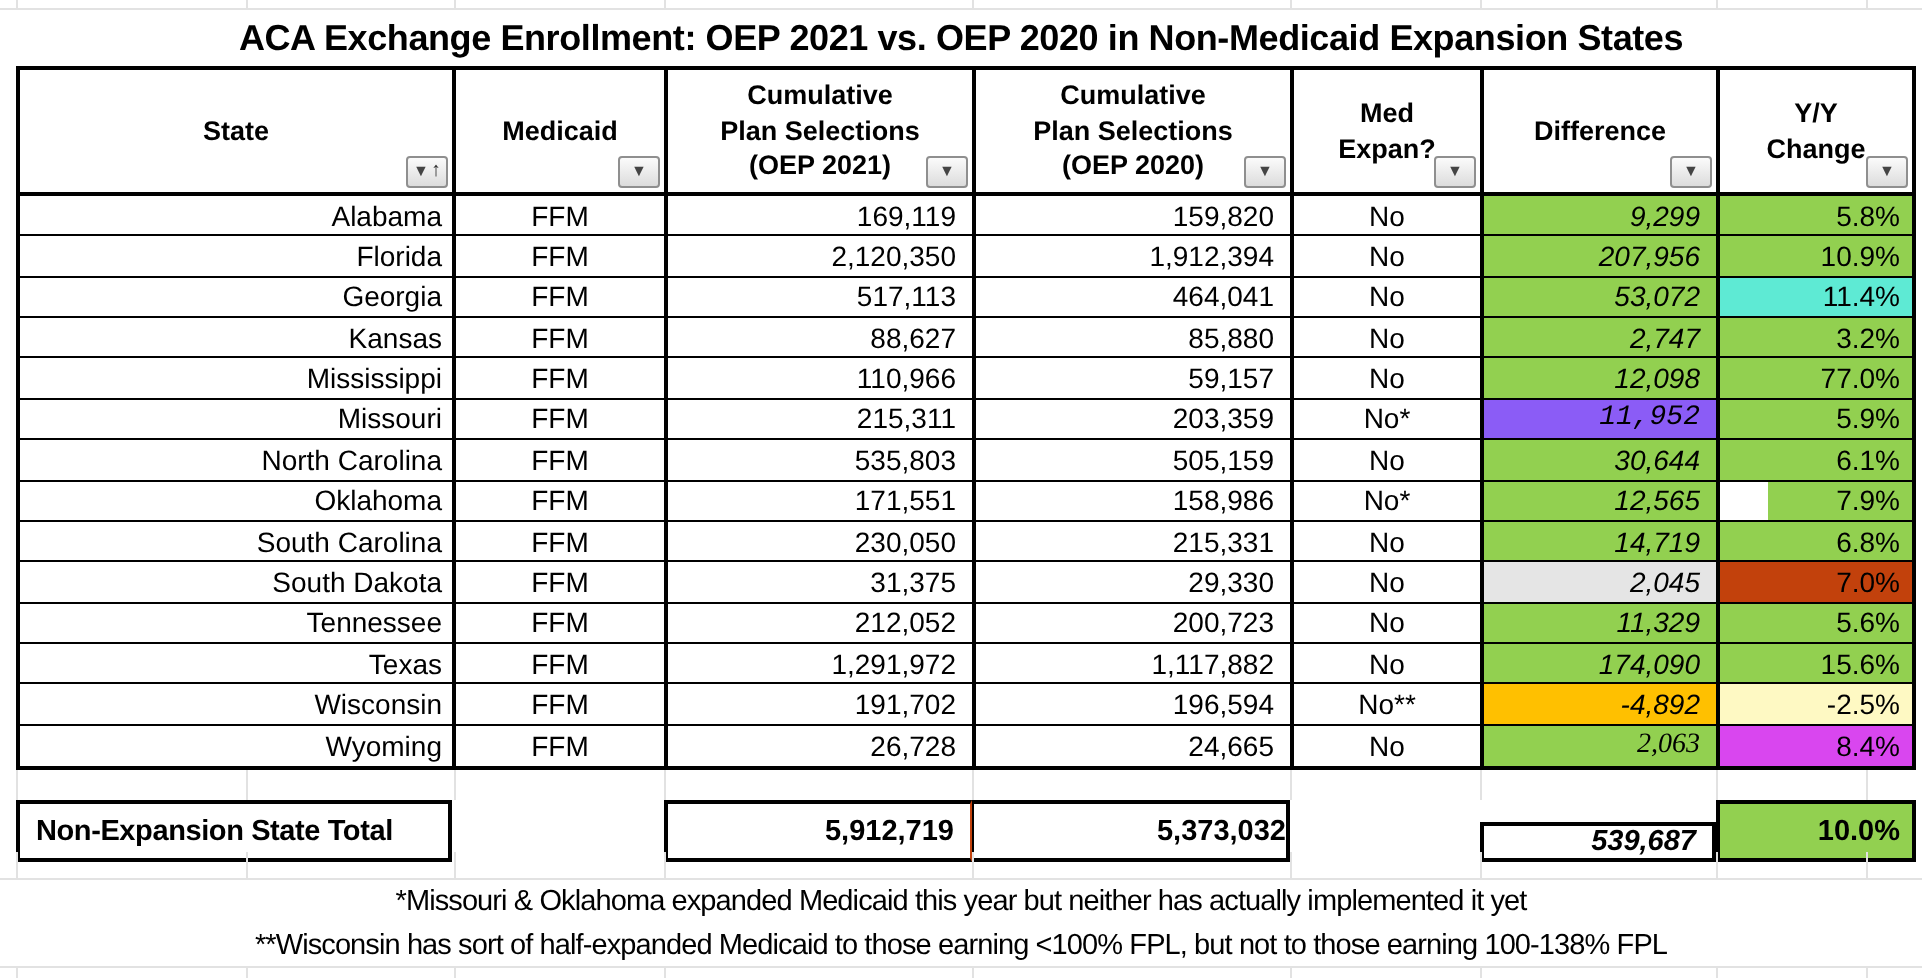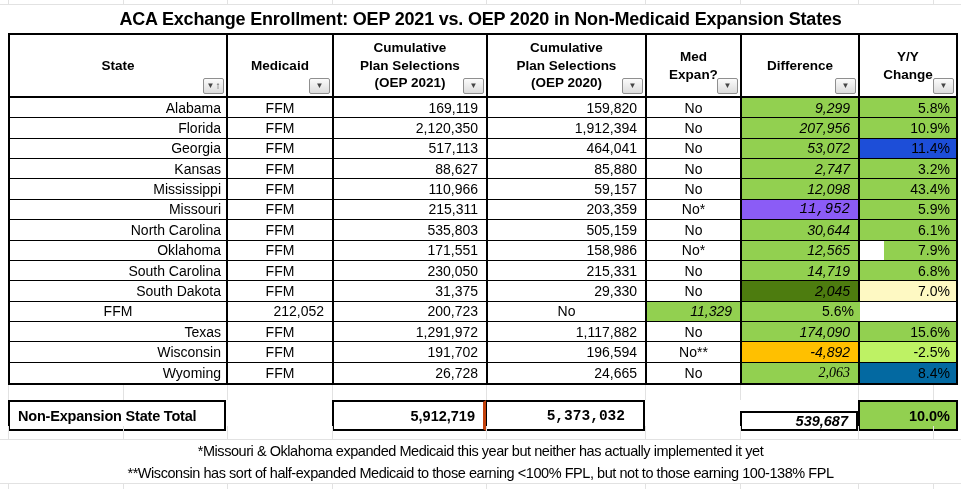--- a/index.html
+++ b/index.html
@@ -64,22 +64,22 @@
   .c-diff{justify-content:flex-end;padding-right:8px;font-style:italic;}
   .c-yy{justify-content:flex-end;padding-right:6px;}
 
   
   .total-row{margin-left:8px;width:950px;height:26px;}
   .total-box{
     box-sizing:border-box;border:2px solid #000;
     display:flex;align-items:center;font-weight:bold;font-size:14.5px;background:#fff;
   }
   .t-label{grid-column:1;padding-left:8px;letter-spacing:-0.2px;}
-  .t-2021{grid-column:3;justify-content:flex-end;padding-right:8px;border-right:3px solid #c2410c;}
-  .t-2020{grid-column:4;justify-content:flex-end;padding-right:18px;border-left:1px solid #000;font-family:Liberation Mono, monospace;}
+  .t-2021{grid-column:3;justify-content:flex-end;padding-right:8px;border-right:1px solid #c2410c;}
+  .t-2020{grid-column:4;justify-content:flex-end;padding-right:0;border-left:1px solid #000;}
   .t-diff{grid-column:6;justify-content:flex-end;padding-right:8px;font-style:italic;margin-top:11px;}
   .t-yy{grid-column:7;justify-content:flex-end;padding-right:6px;}
 
   .gap1{height:15px;}
   .gap2{height:14px;}
   .footnote{
     height:22px;display:flex;align-items:center;justify-content:center;
     font-size:14.5px;letter-spacing:-0.45px;
   }
   .top-strip{height:5px;}
@@ -160,39 +160,39 @@
           <div class="tcell c-diff" style="background: rgb(146, 208, 80);">207,956</div>
           <div class="tcell c-yy" style="background: rgb(146, 208, 80);">10.9%</div>
         </div>
         <div class="grid7 trow">
           <div class="tcell c-state">Georgia</div>
           <div class="tcell c-platform">FFM</div>
           <div class="tcell c-num">517,113</div>
           <div class="tcell c-num">464,041</div>
           <div class="tcell c-med">No</div>
           <div class="tcell c-diff" style="background: rgb(146, 208, 80);">53,072</div>
-          <div class="tcell c-yy" style="background: #1d4ed8;">11.4%</div>
+          <div class="tcell c-yy" style="background: #5eead4;">11.4%</div>
         </div>
         <div class="grid7 trow">
           <div class="tcell c-state">Kansas</div>
           <div class="tcell c-platform">FFM</div>
           <div class="tcell c-num">88,627</div>
           <div class="tcell c-num">85,880</div>
           <div class="tcell c-med">No</div>
           <div class="tcell c-diff" style="background: rgb(146, 208, 80);">2,747</div>
           <div class="tcell c-yy" style="background: rgb(146, 208, 80);">3.2%</div>
         </div>
         <div class="grid7 trow">
           <div class="tcell c-state">Mississippi</div>
           <div class="tcell c-platform">FFM</div>
           <div class="tcell c-num">110,966</div>
           <div class="tcell c-num">59,157</div>
           <div class="tcell c-med">No</div>
           <div class="tcell c-diff" style="background: rgb(146, 208, 80);">12,098</div>
-          <div class="tcell c-yy" style="background: rgb(146, 208, 80);">43.4%</div>
+          <div class="tcell c-yy" style="background: rgb(146, 208, 80);">77.0%</div>
         </div>
         <div class="grid7 trow">
           <div class="tcell c-state">Missouri</div>
           <div class="tcell c-platform">FFM</div>
           <div class="tcell c-num">215,311</div>
           <div class="tcell c-num">203,359</div>
           <div class="tcell c-med">No*</div>
           <div class="tcell c-diff" style="background: #8b5cf6; font-family: Liberation Mono, monospace;">11,952</div>
           <div class="tcell c-yy" style="background: rgb(146, 208, 80);">5.9%</div>
         </div>
@@ -222,24 +222,25 @@
           <div class="tcell c-med">No</div>
           <div class="tcell c-diff" style="background: rgb(146, 208, 80);">14,719</div>
           <div class="tcell c-yy" style="background: rgb(146, 208, 80);">6.8%</div>
         </div>
         <div class="grid7 trow">
           <div class="tcell c-state">South Dakota</div>
           <div class="tcell c-platform">FFM</div>
           <div class="tcell c-num">31,375</div>
           <div class="tcell c-num">29,330</div>
           <div class="tcell c-med">No</div>
-          <div class="tcell c-diff" style="background: #4d7c0f;">2,045</div>
-          <div class="tcell c-yy" style="background: #fef9c3;">7.0%</div>
-        </div>
-        <div class="grid7 trow">
+          <div class="tcell c-diff" style="background: #e5e5e5;">2,045</div>
+          <div class="tcell c-yy" style="background: #c2410c;">7.0%</div>
+        </div>
+        <div class="grid7 trow">
+          <div class="tcell c-state">Tennessee</div>
           <div class="tcell c-platform">FFM</div>
           <div class="tcell c-num">212,052</div>
           <div class="tcell c-num">200,723</div>
           <div class="tcell c-med">No</div>
           <div class="tcell c-diff" style="background: rgb(146, 208, 80);">11,329</div>
           <div class="tcell c-yy" style="background: rgb(146, 208, 80);">5.6%</div>
         </div>
         <div class="grid7 trow">
           <div class="tcell c-state">Texas</div>
           <div class="tcell c-platform">FFM</div>
@@ -249,30 +250,30 @@
           <div class="tcell c-diff" style="background: rgb(146, 208, 80);">174,090</div>
           <div class="tcell c-yy" style="background: rgb(146, 208, 80);">15.6%</div>
         </div>
         <div class="grid7 trow">
           <div class="tcell c-state">Wisconsin</div>
           <div class="tcell c-platform">FFM</div>
           <div class="tcell c-num">191,702</div>
           <div class="tcell c-num">196,594</div>
           <div class="tcell c-med">No**</div>
           <div class="tcell c-diff" style="background: rgb(255, 192, 0);">-4,892</div>
-          <div class="tcell c-yy" style="background: #bef264; padding-left: 38px;">-2.5%</div>
+          <div class="tcell c-yy" style="background: #fef9c3; padding-left: 38px;">-2.5%</div>
         </div>
         <div class="grid7 trow">
           <div class="tcell c-state">Wyoming</div>
           <div class="tcell c-platform">FFM</div>
           <div class="tcell c-num">26,728</div>
           <div class="tcell c-num">24,665</div>
           <div class="tcell c-med">No</div>
           <div class="tcell c-diff" style="background: rgb(146, 208, 80); font-family: Liberation Serif, serif;">2,063</div>
-          <div class="tcell c-yy" style="background: #0369a1;">8.4%</div>
+          <div class="tcell c-yy" style="background: #d946ef;">8.4%</div>
         </div>
       </div>
   </div>
 
   <div class="gstrip gap1">
       <div class="vline" style="left: 8px;"></div>
       <div class="vline" style="left: 123px;"></div>
       <div class="vline" style="left: 227px;"></div>
       <div class="vline" style="left: 332px;"></div>
       <div class="vline" style="left: 486px;"></div>

